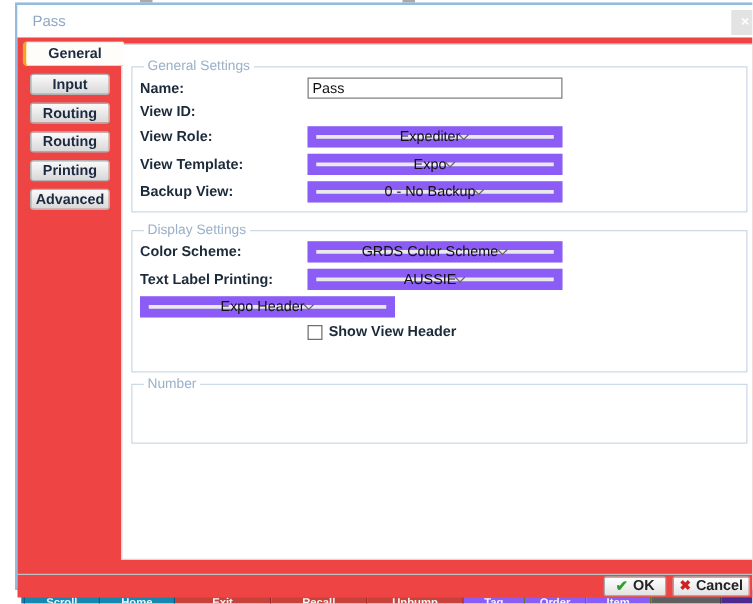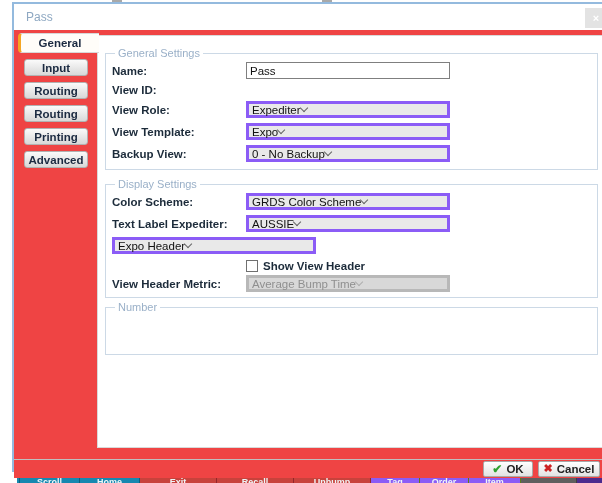--- a/index.html
+++ b/index.html
@@ -49,22 +49,22 @@
   .g-general { height:123px; }
   .g-display { height:120px; margin-top:8px; }
   .g-layout  { height:54px;  margin-top:3px; }
 
   .row { display:flex; align-items:center; margin-bottom:5px; }
   .flabel { width:131px; text-align:left; font-size:11.5px; font-weight:bold; color:#1c2b3a;
             white-space:nowrap; margin-right:3px; flex:0 0 131px; }
   .tinput { width:204px; height:17px; border:1px solid #7f7f7f; background:#ffffff;
             font-family:"Liberation Sans", sans-serif; font-size:11.5px; padding:0 3px; color:#111; }
   .tinput.small { width:60px; }
-  .dd { width:204px; height:17px; background:#e9e9e9; border:3px solid #8b5cf6;
-        display:flex; align-items:center; justify-content:flex-start; padding:0 5px 0 3px; }
+  .dd { width:204px; height:17px; background:#e9e9e9; border:7px solid #8b5cf6;
+        display:flex; align-items:center; justify-content:center; padding:0 5px 0 3px; }
   .dd-val { font-size:11.5px; color:#111; white-space:nowrap; }
   .chev { width:6px; height:6px; border-right:1.5px solid #666; border-bottom:1.5px solid #666;
           transform:rotate(45deg); margin-top:-3px; flex:0 0 6px; }
   .dd.disabled { background:#d8d8d8; border-color:#b8b8b8; }
   .dd.disabled .dd-val { color:#8f8f8f; }
   .dd.disabled .chev { border-color:#aeaeae; }
 
   .cb { width:12px; height:12px; border:1px solid #707070; background:#ffffff; flex:0 0 12px; }
   .cb-label { font-size:11.5px; font-weight:bold; color:#1c2b3a; margin-left:5px; white-space:nowrap; }
 
@@ -175,43 +175,36 @@
         <fieldset class="grp g-display">
           <legend>Display Settings</legend>
           <div class="row">
             <label class="flabel">Color Scheme:</label>
             <div class="dd">
               <span class="dd-val">GRDS Color Scheme</span>
               <span class="chev"></span>
             </div>
           </div>
           <div class="row">
-            <label class="flabel">Text Label Expediter:</label>
+            <label class="flabel">Text Label Printing:</label>
             <div class="dd">
               <span class="dd-val">AUSSIE</span>
               <span class="chev"></span>
             </div>
           </div>
           <div class="row">
             <div class="dd">
               <span class="dd-val">Expo Header</span>
               <span class="chev"></span>
             </div>
           </div>
           <div class="row" style="height:13px; margin-bottom:3px;">
             <span class="flabel"></span>
             <span class="cb"></span>
             <span class="cb-label">Show View Header</span>
-          </div>
-          <div class="row">
-            <label class="flabel">View Header Metric:</label>
-            <div class="dd disabled">
-              <span class="dd-val">Average Bump Time</span>
-              <span class="chev"></span>
-            </div>
           </div>
         </fieldset>
 
         <fieldset class="grp g-layout">
           <legend>Number</legend>
         </fieldset>
 
       </div>
 
       <div class="sep"></div>

